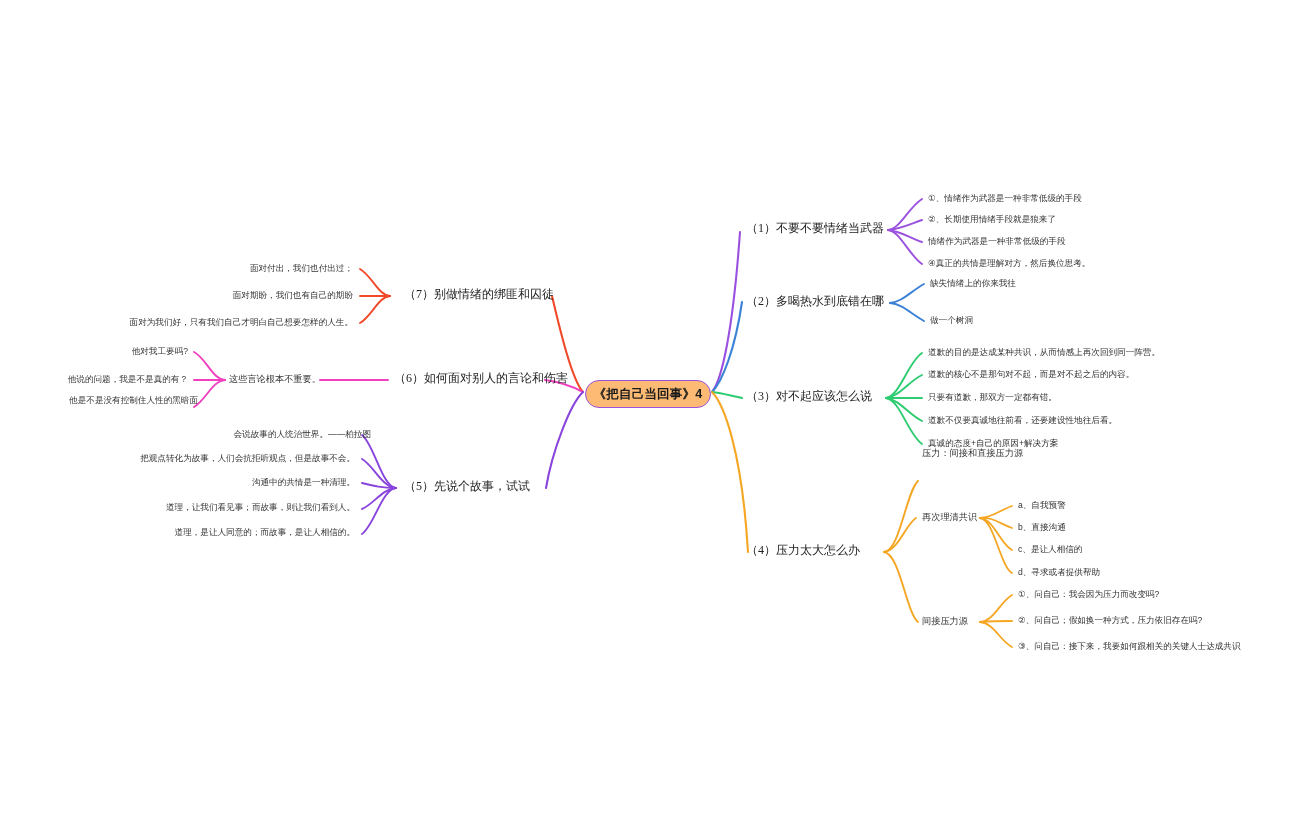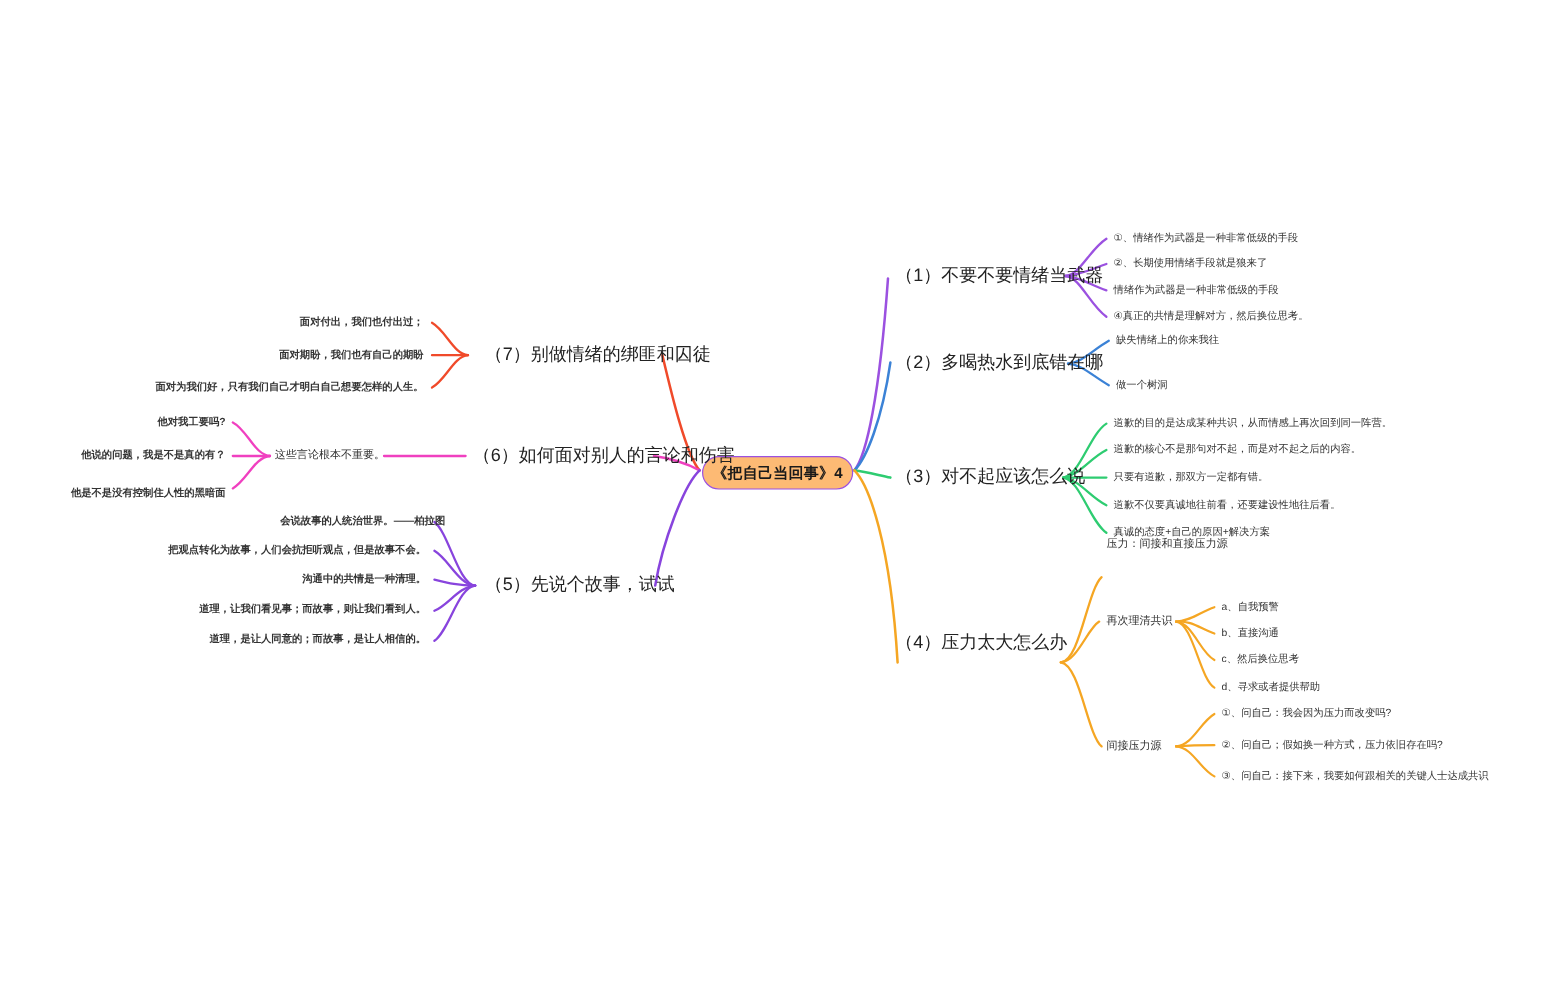--- a/index.html
+++ b/index.html
@@ -43,37 +43,38 @@
     display: flex;
     align-items: center;
     justify-content: center;
     font-size: 12.5px;
     font-weight: bold;
     color: #1a1a1a;
     letter-spacing: 0.2px;
   }
   
   .topic {
-    font-size: 15px;
+    font-size: 12px;
     color: #222222;
+    font-family: Liberation Serif, serif;
   }
   
   .leaf {
     font-size: 8.6px;
     color: #333333;
   }
   .leaf-mid {
     font-size: 9.2px;
     color: #333333;
   }
   .sub {
     font-size: 8.6px;
     color: #333333;
   }
-  .ralign { text-align: right; font-weight: bold; }
+  .ralign { text-align: right; }
   .lalign { text-align: left; }
 </style>
 </head>
 <body>
 
 <div id="canvas">
 
   <svg id="wires" viewBox="0 0 1296 840" width="1296" height="840">
     <g fill="none" stroke-linecap="round">
 
@@ -172,41 +173,41 @@
   <div class="node leaf lalign" style="left:928px; top:393px;">
     <span>只要有道歉，那双方一定都有错。</span>
   </div>
   <div class="node leaf lalign" style="left:928px; top:416px;">
     <span>道歉不仅要真诚地往前看，还要建设性地往后看。</span>
   </div>
   <div class="node leaf lalign" style="left:928px; top:439px;">
     <span>真诚的态度+自己的原因+解决方案</span>
   </div>
 
-  <div class="node topic lalign" style="left:746px; top:528px;">
+  <div class="node topic lalign" style="left:746px; top:544px;">
     <span>（4）压力太大怎么办</span>
   </div>
   <div class="node leaf-mid lalign" style="left:922px; top:448px;">
     <span>压力：间接和直接压力源</span>
   </div>
   <div class="node leaf-mid lalign" style="left:922px; top:512px;">
     <span>再次理清共识</span>
   </div>
   <div class="node leaf-mid lalign" style="left:922px; top:616px;">
     <span>间接压力源</span>
   </div>
 
   <div class="node sub lalign" style="left:1018px; top:501px;">
     <span>a、自我预警</span>
   </div>
   <div class="node sub lalign" style="left:1018px; top:523px;">
     <span>b、直接沟通</span>
   </div>
   <div class="node sub lalign" style="left:1018px; top:545px;">
-    <span>c、然后换位思考</span>
+    <span>c、是让人相信的</span>
   </div>
   <div class="node sub lalign" style="left:1018px; top:568px;">
     <span>d、寻求或者提供帮助</span>
   </div>
 
   <div class="node sub lalign" style="left:1018px; top:590px;">
     <span>①、问自己：我会因为压力而改变吗?</span>
   </div>
   <div class="node sub lalign" style="left:1018px; top:616px;">
     <span>②、问自己；假如换一种方式，压力依旧存在吗?</span>
@@ -233,21 +234,21 @@
   </div>
   <div class="node leaf-mid lalign" style="left:229px; top:374px;">
     <span>这些言论根本不重要。</span>
   </div>
   <div class="node leaf ralign" style="left:0px; top:347px; width:188px;">
     <span>他对我工要吗?</span>
   </div>
   <div class="node leaf ralign" style="left:0px; top:375px; width:188px;">
     <span>他说的问题，我是不是真的有？</span>
   </div>
-  <div class="node leaf ralign" style="left:0px; top:406px; width:188px;">
+  <div class="node leaf ralign" style="left:0px; top:396px; width:188px;padding-left:10px;">
     <span>他是不是没有控制住人性的黑暗面</span>
   </div>
 
   <div class="node topic lalign" style="left:404px; top:480px;">
     <span>（5）先说个故事，试试</span>
   </div>
   <div class="node leaf ralign" style="left:0px; top:430px; width:355px;margin-left:16px;">
     <span>会说故事的人统治世界。——柏拉图</span>
   </div>
   <div class="node leaf ralign" style="left:0px; top:454px; width:355px;">

